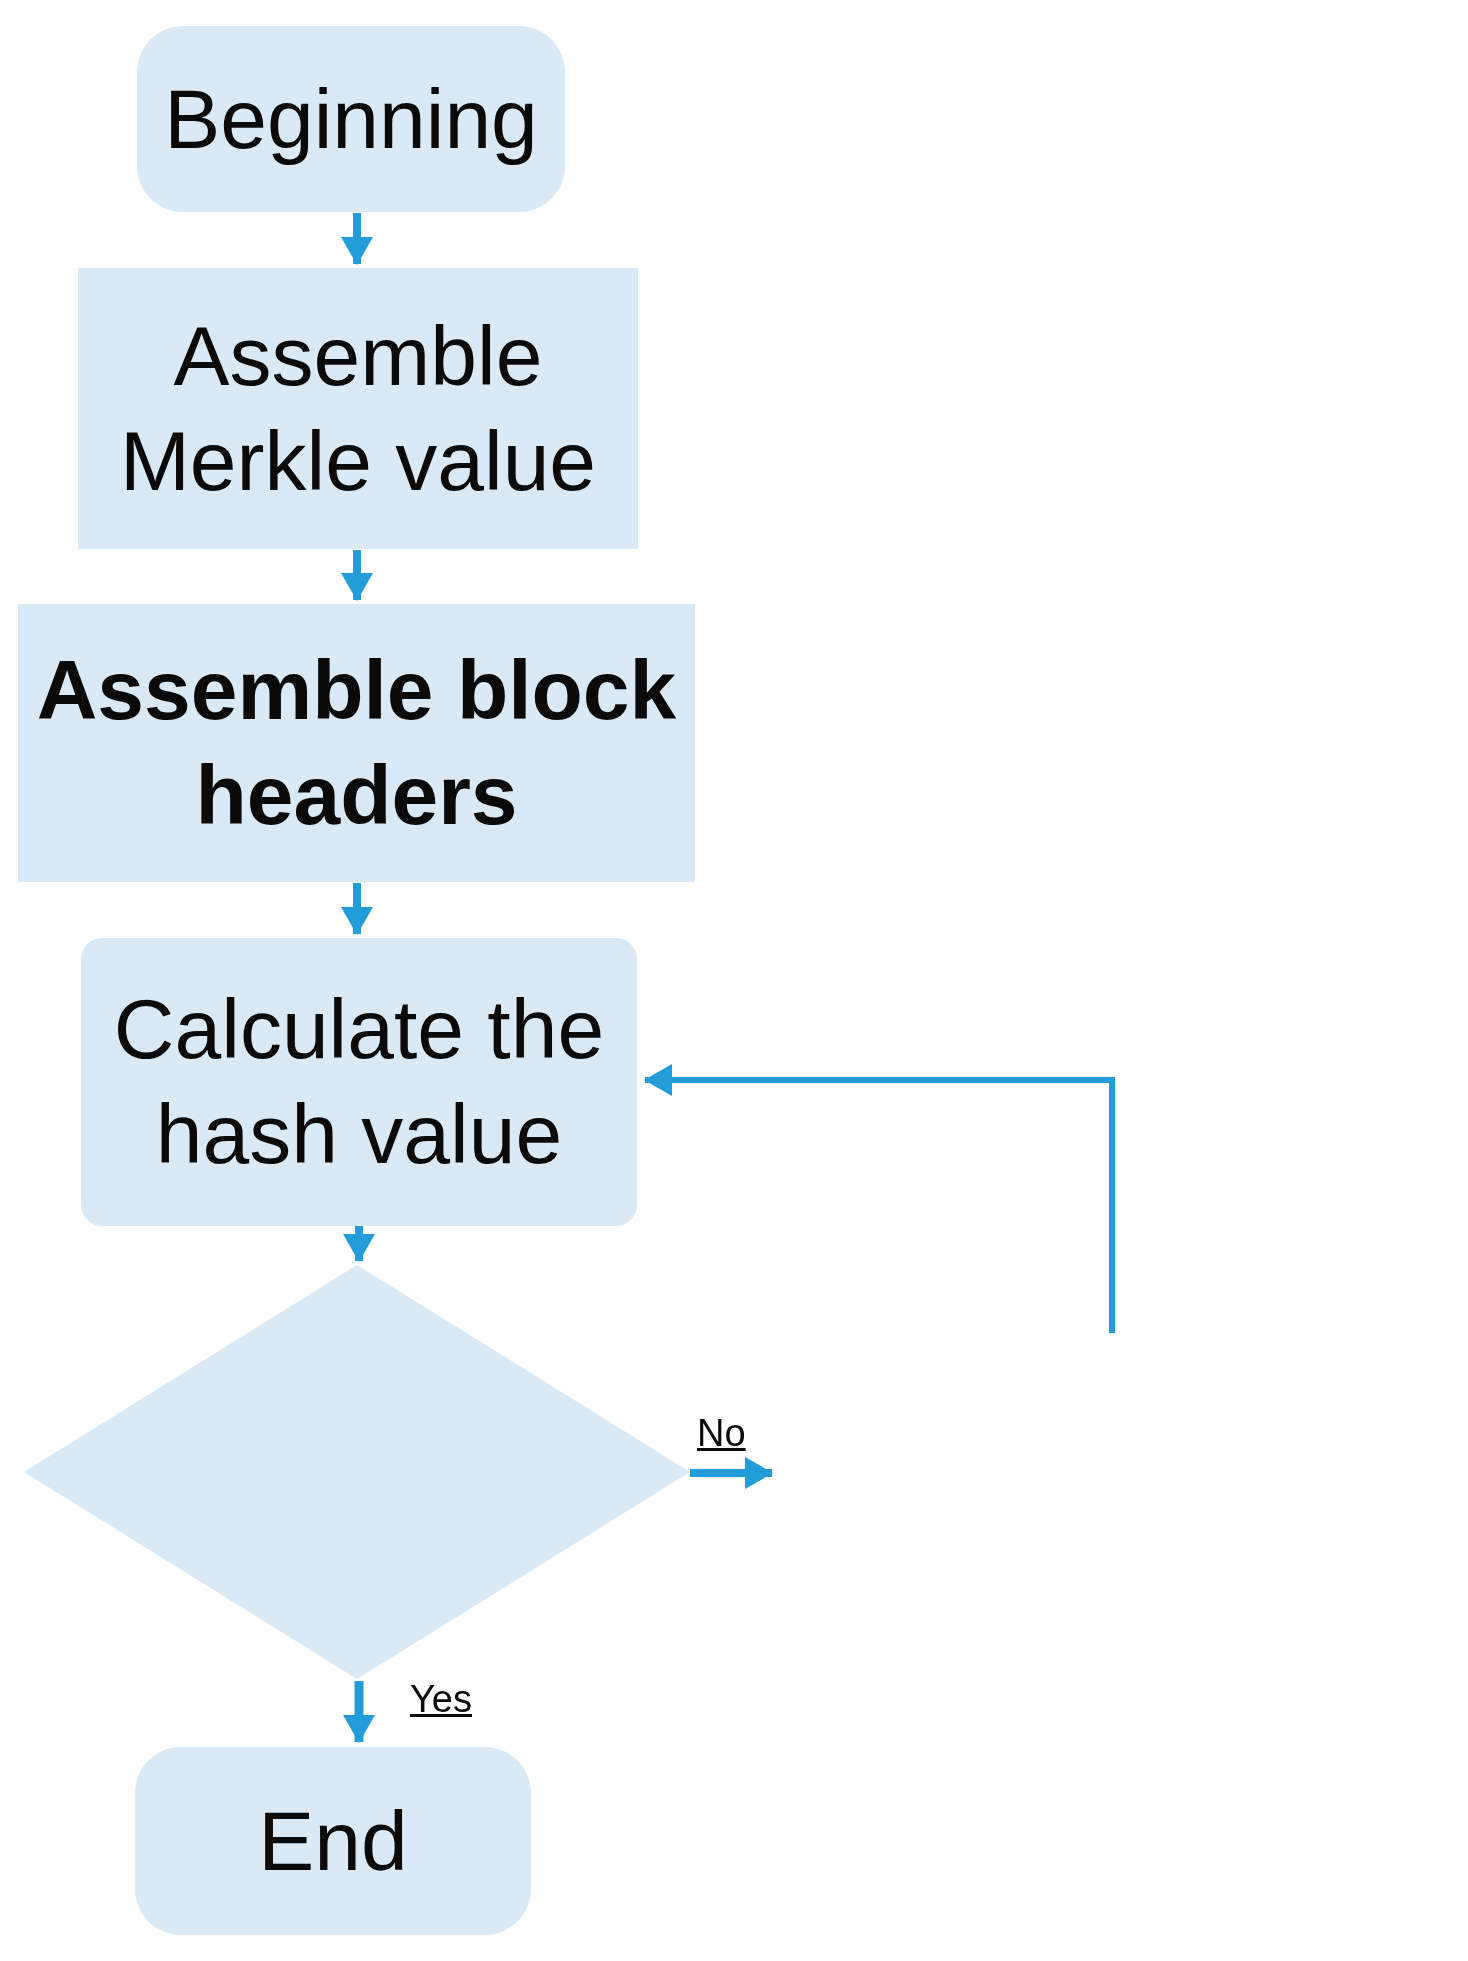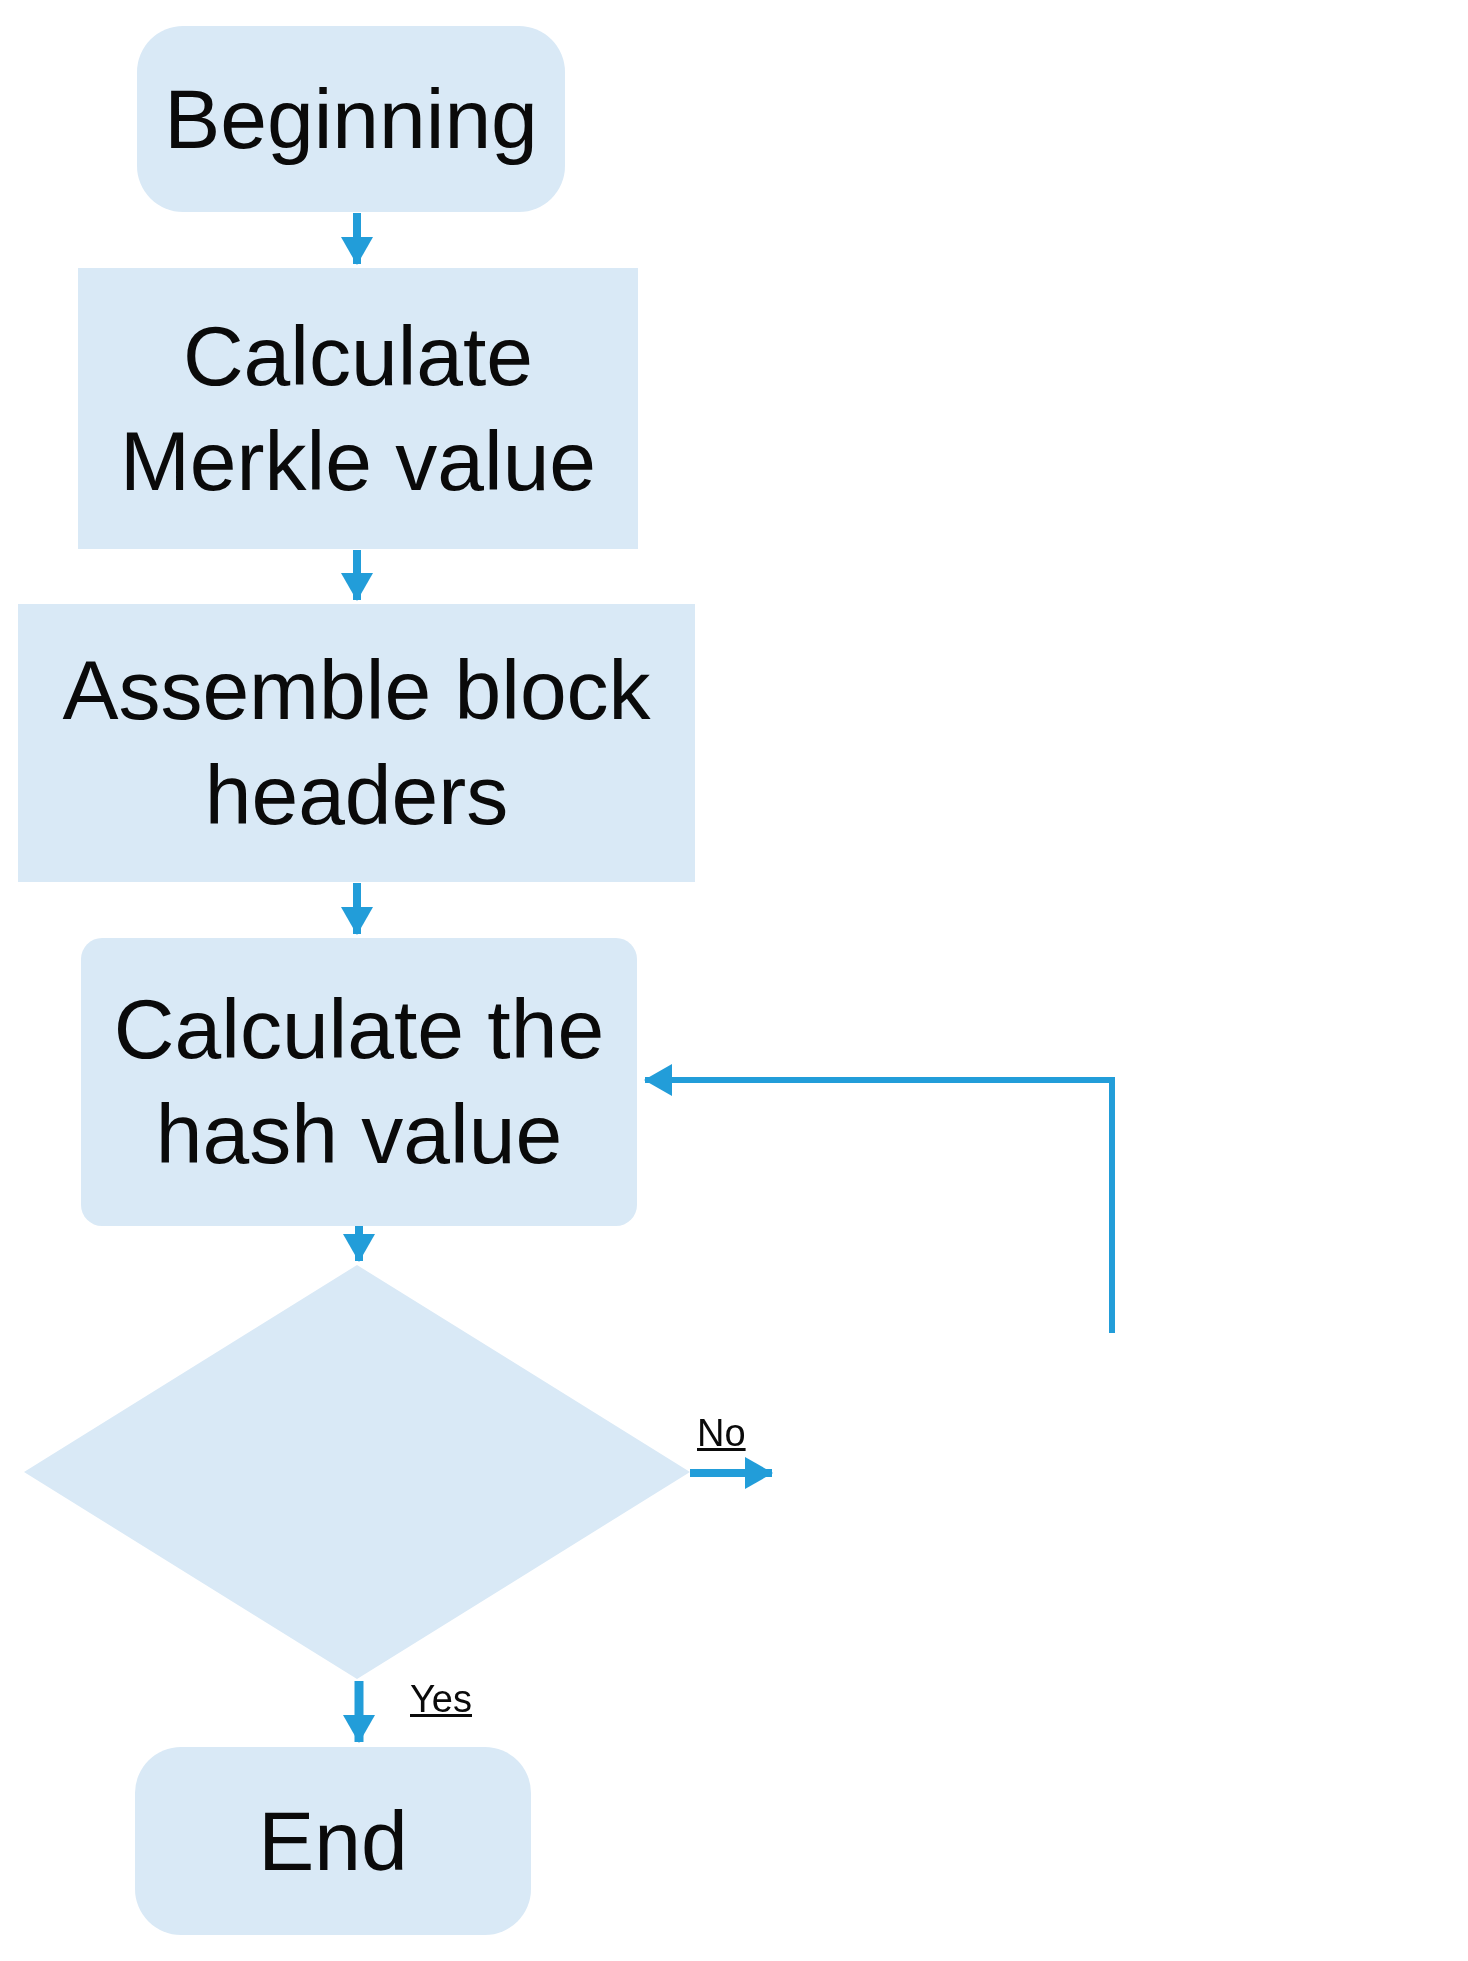--- a/index.html
+++ b/index.html
@@ -78,25 +78,25 @@
     <line class="flowline" x1="359" y1="1681" x2="359" y2="1742" stroke-width="9" marker-end="url(#arrowhead)"></line>
 
     <polyline class="flowline" points="1112,1333 1112,1080 645,1080" stroke-width="6" marker-end="url(#arrowhead)"></polyline>
   </svg>
 
   <div class="node rounded" style="left:137px;top:26px;width:428px;height:186px;">
     <span>Beginning</span>
   </div>
 
   <div class="node" style="left:78px;top:268px;width:560px;height:281px;">
-    <span>Calculate</span>
+    <span>Assemble</span>
     <span>Merkle value</span>
   </div>
 
-  <div class="node" style="left:18px;top:604px;width:677px;height:278px;">
+  <div class="node" style="left:18px;top:604px;width:677px;height:278px;font-weight:bold;">
     <span>Assemble block</span>
     <span>headers</span>
   </div>
 
   <div class="node" style="left:81px;top:938px;width:556px;height:288px;border-radius:21px;">
     <span>Calculate the</span>
     <span>hash value</span>
   </div>
 
 

